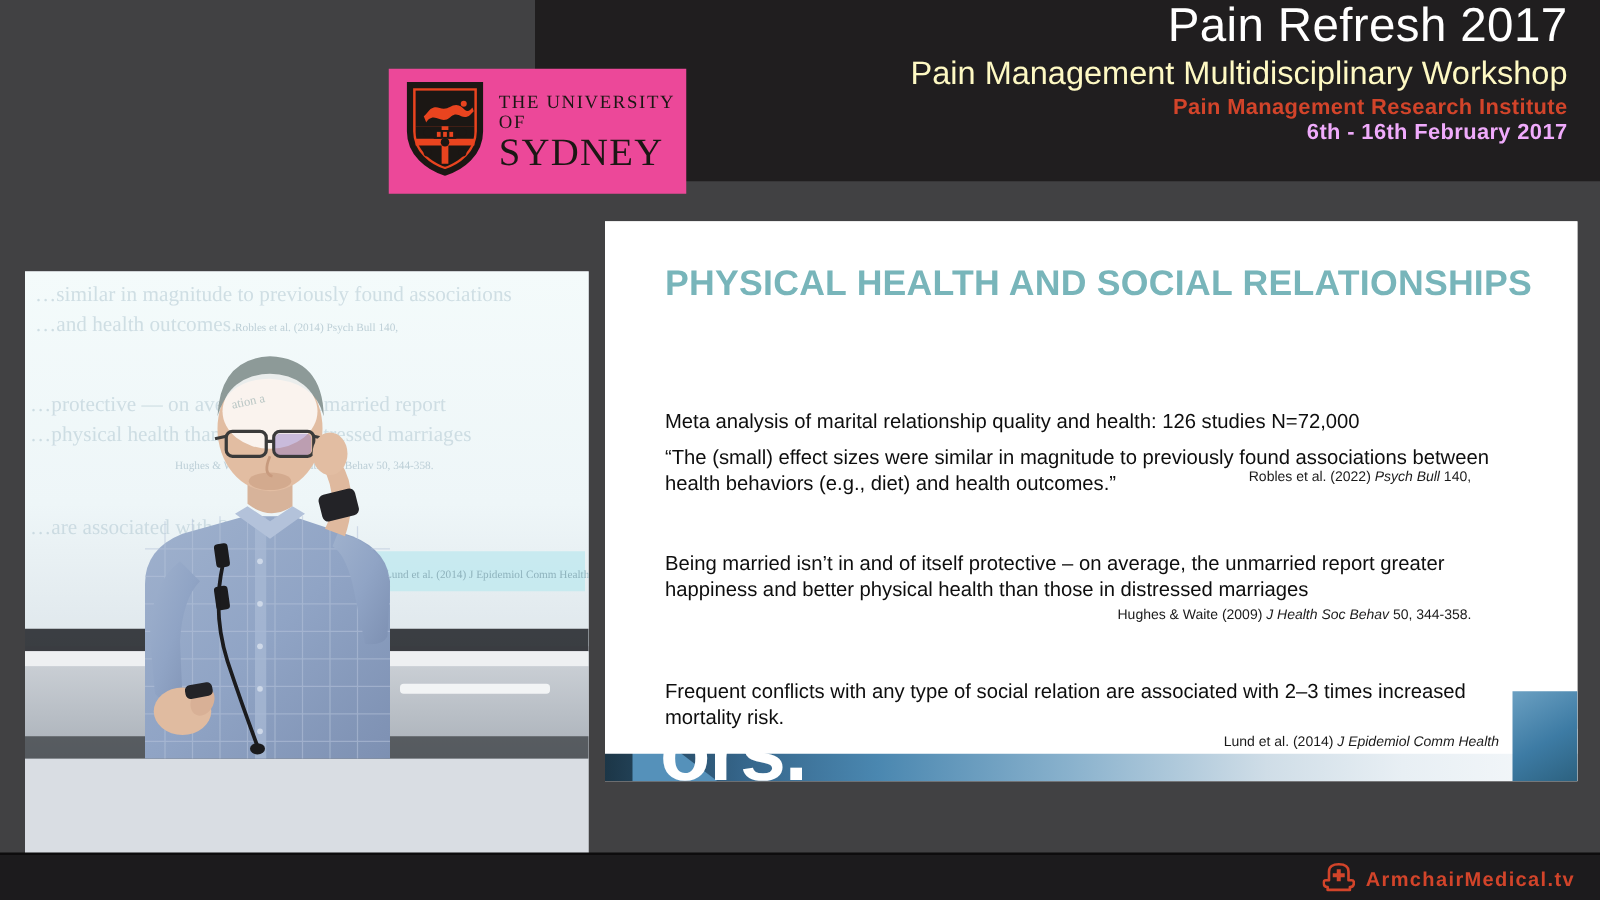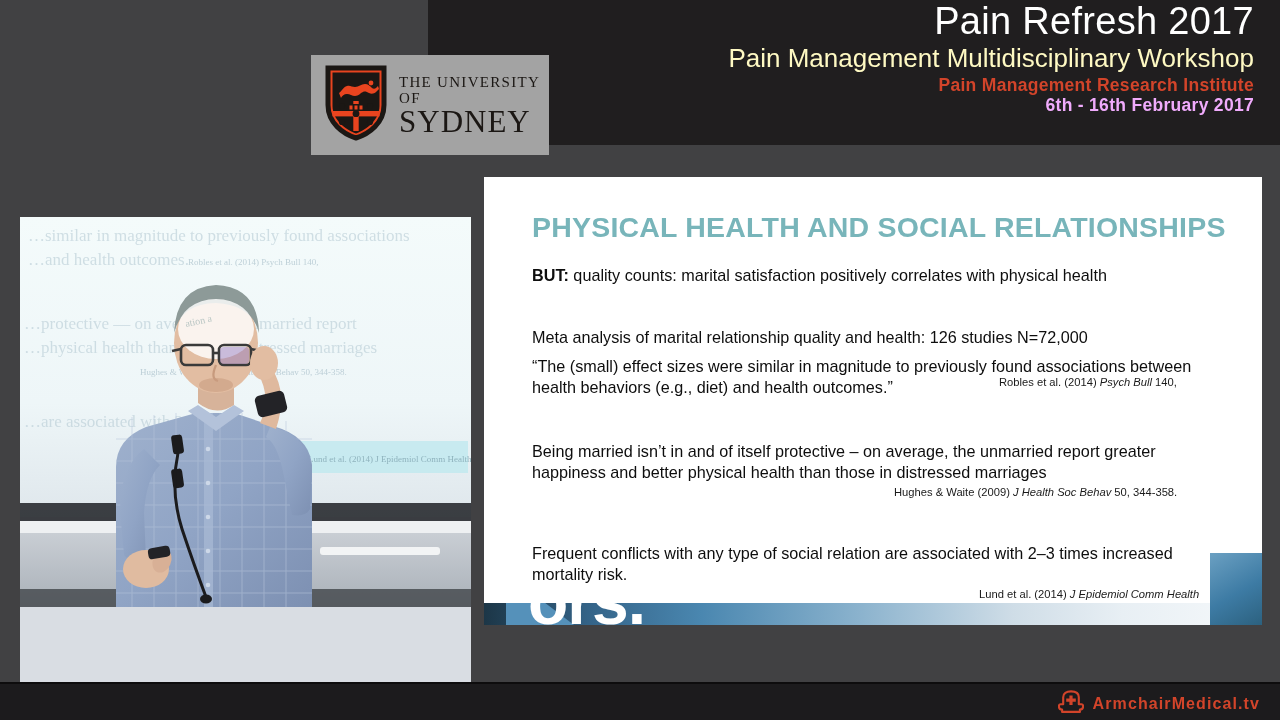--- a/index.html
+++ b/index.html
@@ -32,21 +32,21 @@
     margin-top:5px; letter-spacing:0.3px; white-space:nowrap;
   }
   #event-dates {
     color:#f0abfc; font-size:17.5px; font-weight:700;
     margin-top:2px; letter-spacing:0.3px; white-space:nowrap;
   }
 
   
   #sydney-logo {
     position:absolute; left:311px; top:55px; width:238px; height:100px;
-    background:#a3a3a3;
+    background:#ec4899;
     display:flex; align-items:center;
   }
   #sydney-crest { margin-left:14px; flex:0 0 auto; }
   #sydney-wordmark {
     margin-left:12px; color:#1b1714;
     font-family:"Liberation Serif", serif; line-height:1;
   }
   #uni-of-line { font-size:15px; letter-spacing:1.3px; }
   #sydney-line { font-size:31px; letter-spacing:1px; margin-top:2px; }
 
@@ -300,30 +300,27 @@
   <div id="slide-deco-band"></div>
   <div id="slide-deco-wedge"></div>
   <div id="slide-ghost-text">ors.</div>
   <div id="slide-white-mask"></div>
   <div id="slide-corner-block"></div>
 
   <div id="slide-body">
 
     <div id="slide-title">PHYSICAL HEALTH AND SOCIAL RELATIONSHIPS</div>
 
-    <div class="slide-para" id="para-but">
-      <b>BUT:</b><span> quality counts: marital satisfaction positively correlates with physical health</span>
-    </div>
 
     <div class="slide-para" id="para-meta">Meta analysis of marital relationship quality and health: 126 studies N=72,000</div>
 
     <div class="slide-para" id="para-quote">“The (small) effect sizes were similar in magnitude to previously found associations between health behaviors (e.g., diet) and health outcomes.”</div>
 
     <div class="citation" id="cite-robles">
-      <span>Robles et al. (2014) </span><i>Psych Bull</i><span> 140,</span>
+      <span>Robles et al. (2022) </span><i>Psych Bull</i><span> 140,</span>
     </div>
 
     <div class="slide-para" id="para-married">Being married isn’t in and of itself protective – on average, the unmarried report greater happiness and better physical health than those in distressed marriages</div>
 
     <div class="citation" id="cite-hughes">
       <span>Hughes &amp; Waite (2009) </span><i>J Health Soc Behav</i><span> 50, 344-358.</span>
     </div>
 
     <div class="slide-para" id="para-conflict">Frequent conflicts with any type of social relation are associated with 2–3 times increased mortality risk.</div>
 

